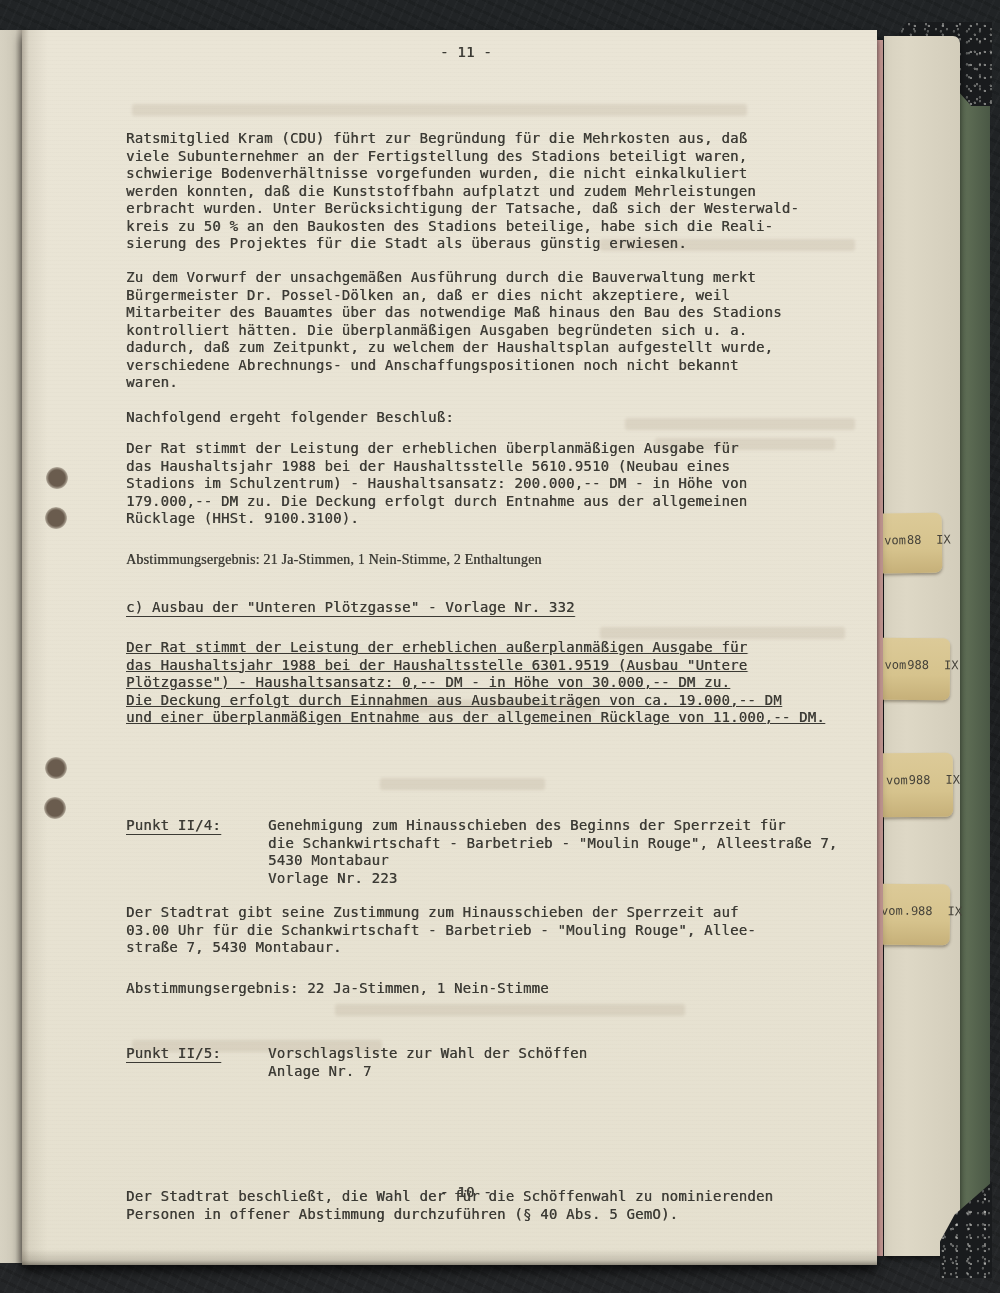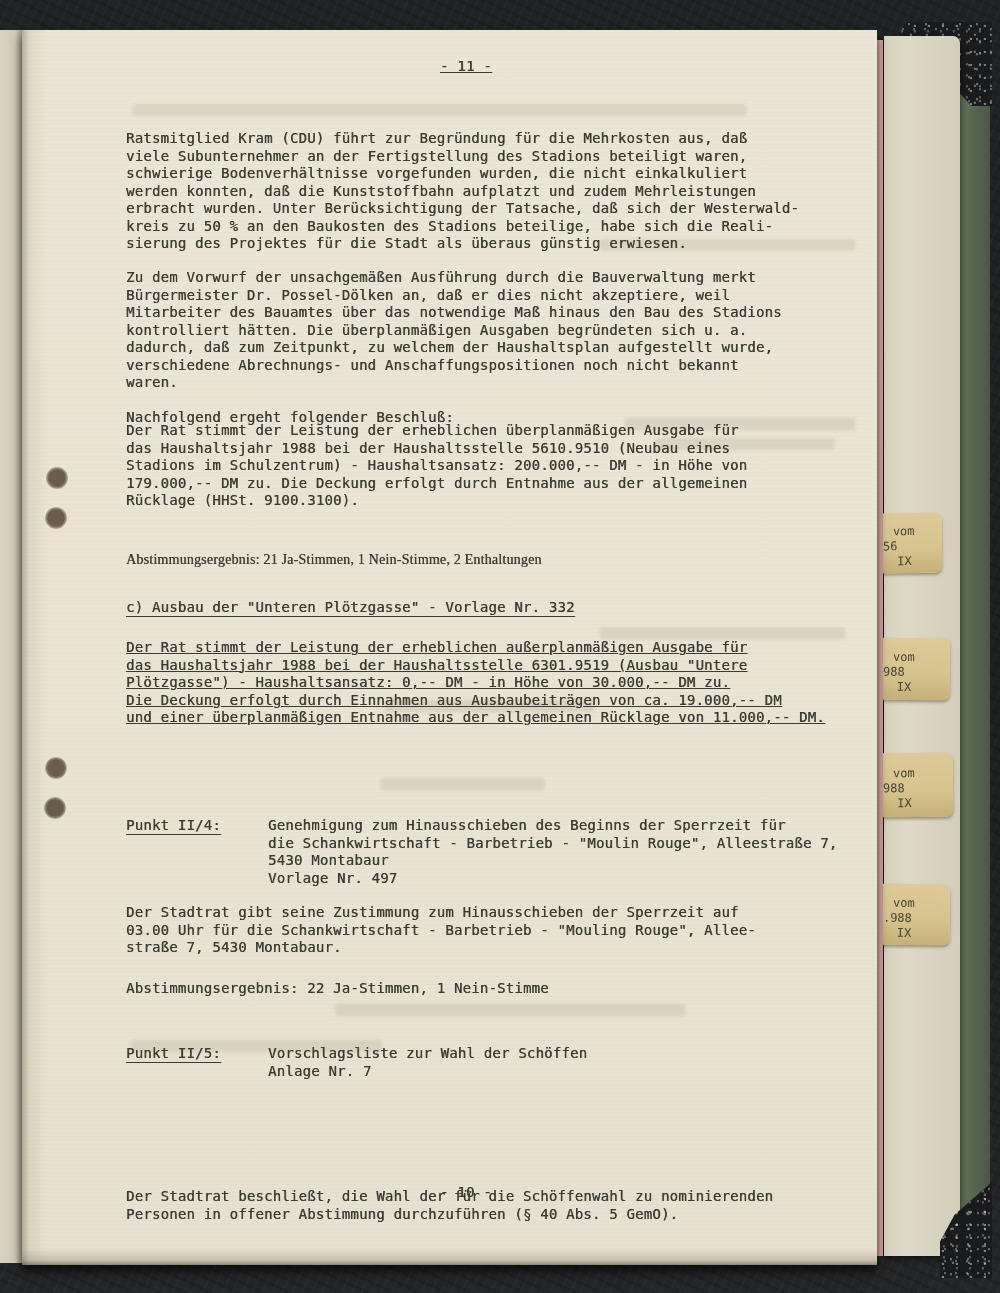--- a/index.html
+++ b/index.html
@@ -73,23 +73,23 @@
   .hole{
     position:absolute;width:22px;height:22px;border-radius:50%;
     background:radial-gradient(circle, #6a5c4e 0 52%, rgba(106,92,78,0.55) 66%, rgba(106,92,78,0) 78%);
   }
   
   .tab{
     position:absolute;left:882px;
     background:linear-gradient(180deg,#dcca98 0%,#d6c38d 60%,#c6b079 100%);
     border-radius:0 7px 7px 0;
     box-shadow:0 2px 3px rgba(70,60,40,0.45);
-    display:flex;flex-direction:column;justify-content:center;
+    display:flex;flex-direction:row;justify-content:center;
     font-size:12px;line-height:15px;color:#46433a;
-    padding:10px 0 3px 0;box-sizing:border-box;
+    padding:20px 0 3px 0;box-sizing:border-box;
   }
   .tab .t1{padding-left:11px;}
   .tab .t2{padding-left:1px;}
   .tab .t3{padding-left:15px;}
   
   .text-layer{
     position:absolute;left:0;top:0;width:1000px;height:1293px;
     color:#3b3a34;font-size:14px;line-height:17.5px;letter-spacing:0.2px;
     text-shadow:0.4px 0 0 rgba(59,58,52,0.75);
   }
@@ -110,21 +110,21 @@
 
 <div class="backdrop"></div>
 
 <div class="binder-cover"></div>
 <div class="binder-corner top"></div>
 
 <div class="back-page"></div>
 
 <div class="tab" style="top:513px;height:60px;width:60px;transform:rotate(-0.8deg);">
   <span class="t1">vom</span>
-  <span class="t2">56</span>
+  <span class="t2">88</span>
   <span class="t3">IX</span>
 </div>
 <div class="tab" style="top:638px;height:62px;width:68px;transform:rotate(0.4deg);">
   <span class="t1">vom</span>
   <span class="t2">988</span>
   <span class="t3">IX</span>
 </div>
 <div class="tab" style="top:753px;height:64px;width:71px;transform:rotate(-0.5deg);">
   <span class="t1">vom</span>
   <span class="t2">988</span>
@@ -156,41 +156,41 @@
 <div class="bleed" style="left:625px;top:418px;width:230px;"></div>
 <div class="bleed" style="left:655px;top:438px;width:180px;"></div>
 <div class="bleed" style="left:600px;top:627px;width:245px;"></div>
 <div class="bleed" style="left:385px;top:700px;width:210px;"></div>
 <div class="bleed" style="left:380px;top:778px;width:165px;"></div>
 <div class="bleed" style="left:335px;top:1004px;width:350px;"></div>
 <div class="bleed" style="left:132px;top:1040px;width:250px;"></div>
 
 <div class="text-layer">
 
-  <div class="pagenum" style="top:58px;text-decoration:underline;">- 11 -</div>
+  <div class="pagenum" style="top:44px;">- 11 -</div>
 
   <div class="tblock" style="top:130px;">Ratsmitglied Kram (CDU) führt zur Begründung für die Mehrkosten aus, daß
 viele Subunternehmer an der Fertigstellung des Stadions beteiligt waren,
 schwierige Bodenverhältnisse vorgefunden wurden, die nicht einkalkuliert
 werden konnten, daß die Kunststoffbahn aufplatzt und zudem Mehrleistungen
 erbracht wurden. Unter Berücksichtigung der Tatsache, daß sich der Westerwald-
 kreis zu 50 % an den Baukosten des Stadions beteilige, habe sich die Reali-
 sierung des Projektes für die Stadt als überaus günstig erwiesen.</div>
 
   <div class="tblock" style="top:409px;">Nachfolgend ergeht folgender Beschluß:</div>
 
   <div class="tblock" style="top:269px;">Zu dem Vorwurf der unsachgemäßen Ausführung durch die Bauverwaltung merkt
 Bürgermeister Dr. Possel-Dölken an, daß er dies nicht akzeptiere, weil
 Mitarbeiter des Bauamtes über das notwendige Maß hinaus den Bau des Stadions
 kontrolliert hätten. Die überplanmäßigen Ausgaben begründeten sich u. a.
 dadurch, daß zum Zeitpunkt, zu welchem der Haushaltsplan aufgestellt wurde,
 verschiedene Abrechnungs- und Anschaffungspositionen noch nicht bekannt
 waren.</div>
 
-  <div class="tblock" style="top:422px;">Der Rat stimmt der Leistung der erheblichen überplanmäßigen Ausgabe für
+  <div class="tblock" style="top:440px;">Der Rat stimmt der Leistung der erheblichen überplanmäßigen Ausgabe für
 das Haushaltsjahr 1988 bei der Haushaltsstelle 5610.9510 (Neubau eines
 Stadions im Schulzentrum) - Haushaltsansatz: 200.000,-- DM - in Höhe von
 179.000,-- DM zu. Die Deckung erfolgt durch Entnahme aus der allgemeinen
 Rücklage (HHSt. 9100.3100).</div>
 
   <div class="tblock" style="top:551px;font-family:Liberation Serif, serif;">Abstimmungsergebnis: 21 Ja-Stimmen, 1 Nein-Stimme, 2 Enthaltungen</div>
 
   <div class="tblock underline" style="top:599px;">c) Ausbau der "Unteren Plötzgasse" - Vorlage Nr. 332</div>
 
   <div class="tblock" style="top:639px;text-decoration:underline;">Der Rat stimmt der Leistung der erheblichen außerplanmäßigen Ausgabe für
@@ -198,21 +198,21 @@
 Plötzgasse") - Haushaltsansatz: 0,-- DM - in Höhe von 30.000,-- DM zu.
 Die Deckung erfolgt durch Einnahmen aus Ausbaubeiträgen von ca. 19.000,-- DM
 und einer überplanmäßigen Entnahme aus der allgemeinen Rücklage von 11.000,-- DM.</div>
 
 
   <div class="tblock hang" style="top:817px;">
     <span class="hang-label"><span class="underline">Punkt II/4:</span></span>
     <span class="hang-text">Genehmigung zum Hinausschieben des Beginns der Sperrzeit für
 die Schankwirtschaft - Barbetrieb - "Moulin Rouge", Alleestraße 7,
 5430 Montabaur
-Vorlage Nr. 497</span>
+Vorlage Nr. 223</span>
   </div>
 
   <div class="tblock" style="top:904px;">Der Stadtrat gibt seine Zustimmung zum Hinausschieben der Sperrzeit auf
 03.00 Uhr für die Schankwirtschaft - Barbetrieb - "Mouling Rouge", Allee-
 straße 7, 5430 Montabaur.</div>
 
   <div class="tblock" style="top:980px;">Abstimmungsergebnis: 22 Ja-Stimmen, 1 Nein-Stimme</div>
 
   <div class="tblock hang" style="top:1045px;">
     <span class="hang-label"><span class="underline">Punkt II/5:</span></span>

